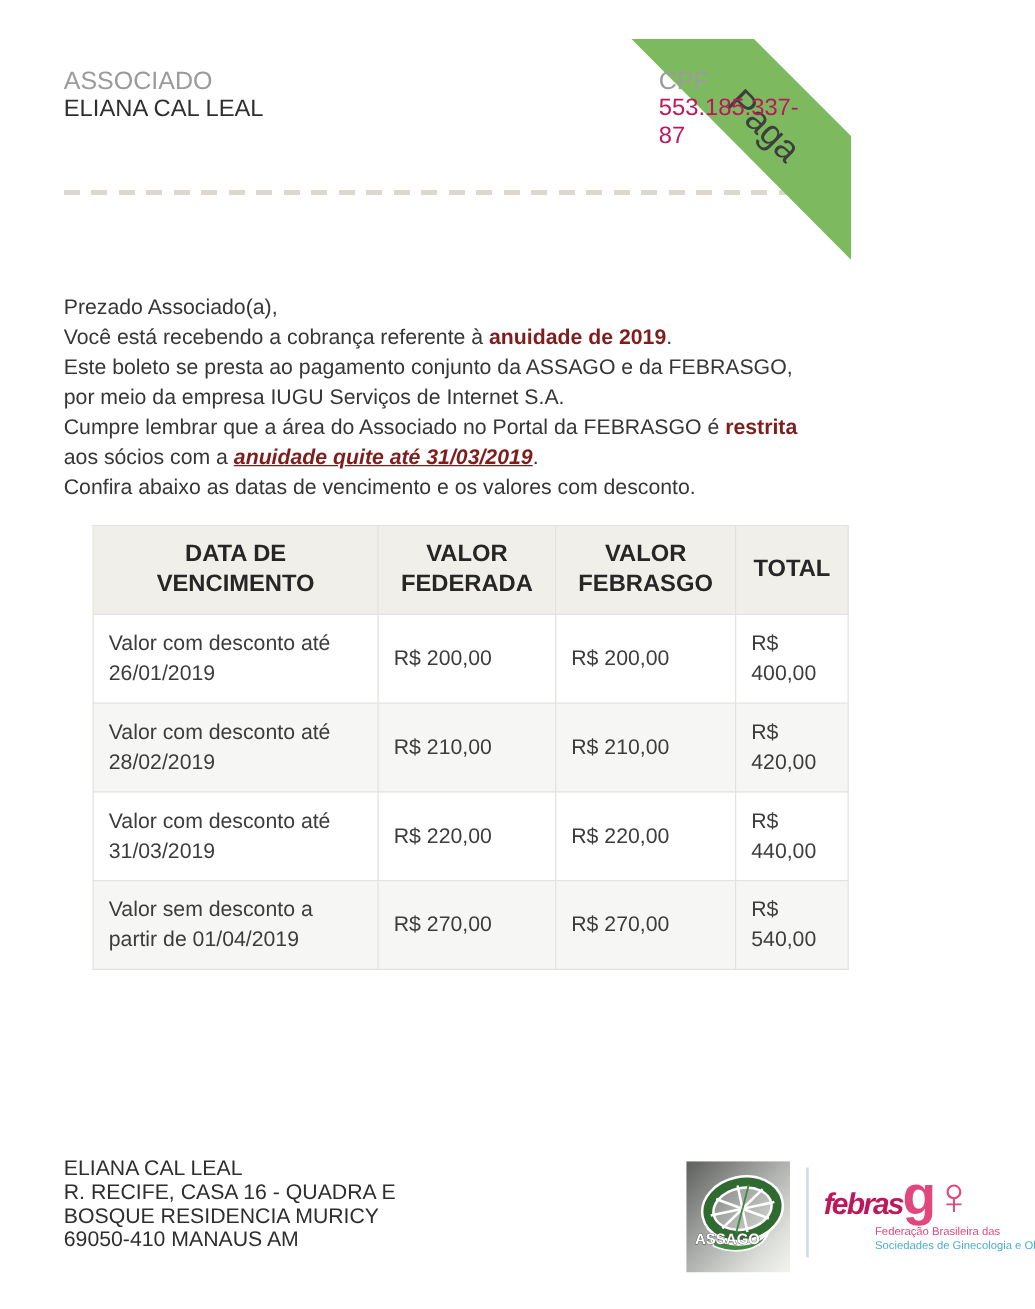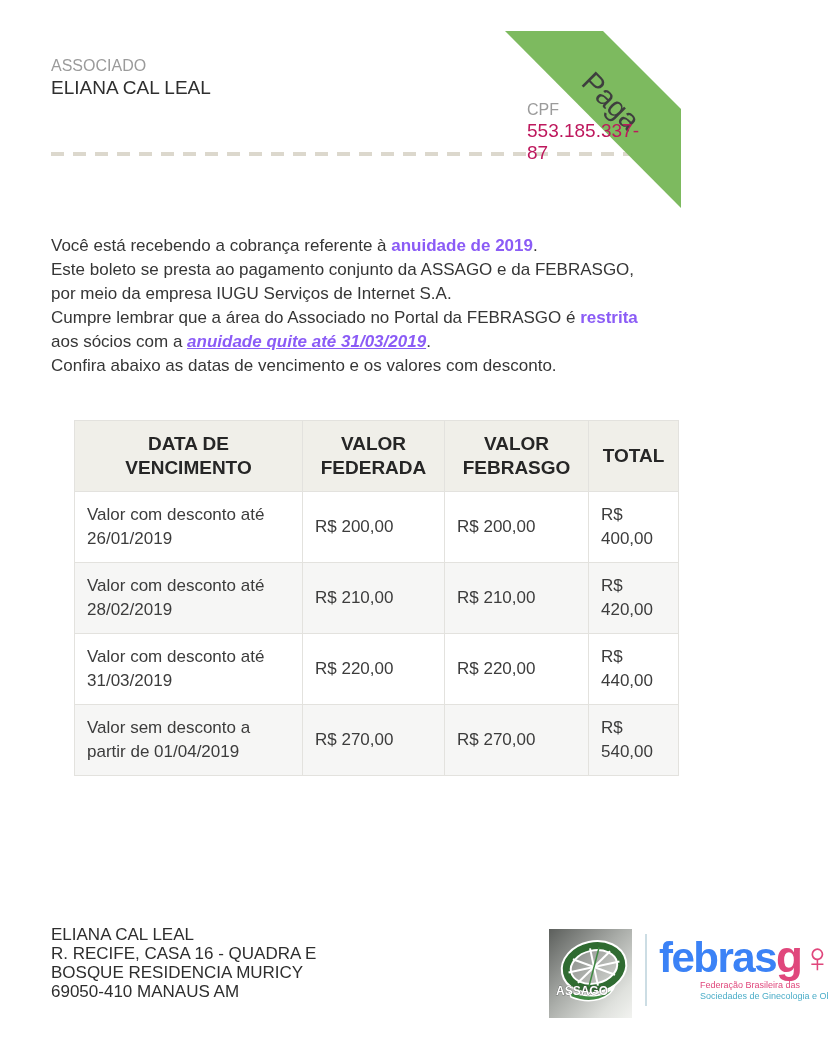--- a/index.html
+++ b/index.html
@@ -6,23 +6,23 @@
   html,body { background:#ffffff; }
   body {
     width:828px; height:1047px;
     position:relative; overflow:hidden;
     font-family:"Liberation Sans","DejaVu Sans",sans-serif;
     color:#363636;
   }
 
   
   .member-block { position:absolute; left:51px; top:55px; z-index:2; }
-  .label-gray { font-size:16px; color:#9b9b9b; line-height:21px; }
+  .label-gray { font-size:20px; color:#9b9b9b; line-height:21px; }
   .member-name { font-size:19px; color:#2f2f2f; line-height:24px; }
-  .cpf-block { position:absolute; left:527px; top:55px; width:132px; z-index:2;margin-top:44px; }
+  .cpf-block { position:absolute; left:527px; top:55px; width:132px; z-index:2; }
   .cpf-value { font-size:19px; color:#be185d; line-height:22px; }
 
   
   .ribbon-box {
     position:absolute; left:500px; top:31px; width:181px; height:180px;
     z-index:1;
     background:#7dba5f;
     -webkit-clip-path:polygon(5px 0, 103px 0, 181px 78px, 181px 177px);
     clip-path:polygon(5px 0, 103px 0, 181px 78px, 181px 177px);
   }
@@ -35,42 +35,42 @@
 
   
   .dashed-sep {
     position:absolute; left:51px; top:152px; width:629px; height:4px; z-index:0;
     background:repeating-linear-gradient(90deg,#dcd8cd 0 13px,transparent 13px 22px);
   }
 
   
   .intro { position:absolute; left:51px; top:234px; width:612px;
            font-size:17px; line-height:24px; color:#363636; }
-  .intro b { font-weight:bold; color:#8b5cf6; }
+  .intro b { font-weight:bold; color:#7f1d1d; }
   .u { text-decoration:underline;font-style:italic; }
 
   
   .price-table-wrap { position:absolute; left:50px; top:420px; width:604px; }
   table { border-collapse:collapse; table-layout:fixed; width:604px;
           font-size:17px; line-height:24px; color:#3c3c3c;margin-left:24px; }
   th, td { border:1px solid #e3e2de; padding:11px 12px; vertical-align:middle; text-align:left; }
   th { background:#f0efe9; font-size:19px; font-weight:bold; color:#262626; text-align:center; }
   tr.alt td { background:#f6f6f5; }
 
   
   .address-block { position:absolute; left:51px; top:925px;
                    font-size:17px; line-height:19px; color:#2e2e2e; }
 
   .assago-logo { position:absolute; left:549px; top:929px; width:87px; height:89px; }
 
   .febrasgo-logo { position:absolute; left:645px; top:930px; width:200px; height:84px; }
   .febrasgo-edge { position:absolute; left:0; top:4px; width:2px; height:72px; background:#ccdde4; }
   .febrasgo-word { position:absolute; left:14px; top:2px; white-space:nowrap;
                    font-weight:bold; letter-spacing:-1.5px; }
-  .febras-part { font-size:42px; color:#3b82f6; }
+  .febras-part { font-size:24px; color:#be185d;font-style:italic; }
   .go-part { font-size:44px; color:#e0477c; }
   .female-sym { font-size:42px; color:#e0477c; font-weight:bold; }
   .febrasgo-tag { position:absolute; left:55px; top:50px; font-size:9px; line-height:11px;
                   letter-spacing:0; white-space:nowrap; }
   .tag1 { color:#e0477c; }
   .tag2 { color:#4badc8; }
 </style>
 </head>
 <body>
 
@@ -84,20 +84,21 @@
   <div class="label-gray">ASSOCIADO</div>
   <div class="member-name">ELIANA CAL LEAL</div>
 </div>
 
 <div class="cpf-block">
   <div class="label-gray">CPF</div>
   <div class="cpf-value">553.185.337-87</div>
 </div>
 
 <div class="intro">
+  <div><span>Prezado Associado(a),</span></div>
   <div><span>Você está recebendo a cobrança referente à </span><b>anuidade de 2019</b><span>.</span></div>
   <div><span>Este boleto se presta ao pagamento conjunto da ASSAGO e da FEBRASGO, por meio da empresa IUGU Serviços de Internet S.A.</span></div>
   <div><span>Cumpre lembrar que a área do Associado no Portal da FEBRASGO é </span><b>restrita</b><span> aos sócios com a </span><b class="u">anuidade quite até 31/03/2019</b><span>.</span></div>
   <div><span>Confira abaixo as datas de vencimento e os valores com desconto.</span></div>
 </div>
 
 <div class="price-table-wrap">
   <table>
     <colgroup>
       <col style="width:228px">

